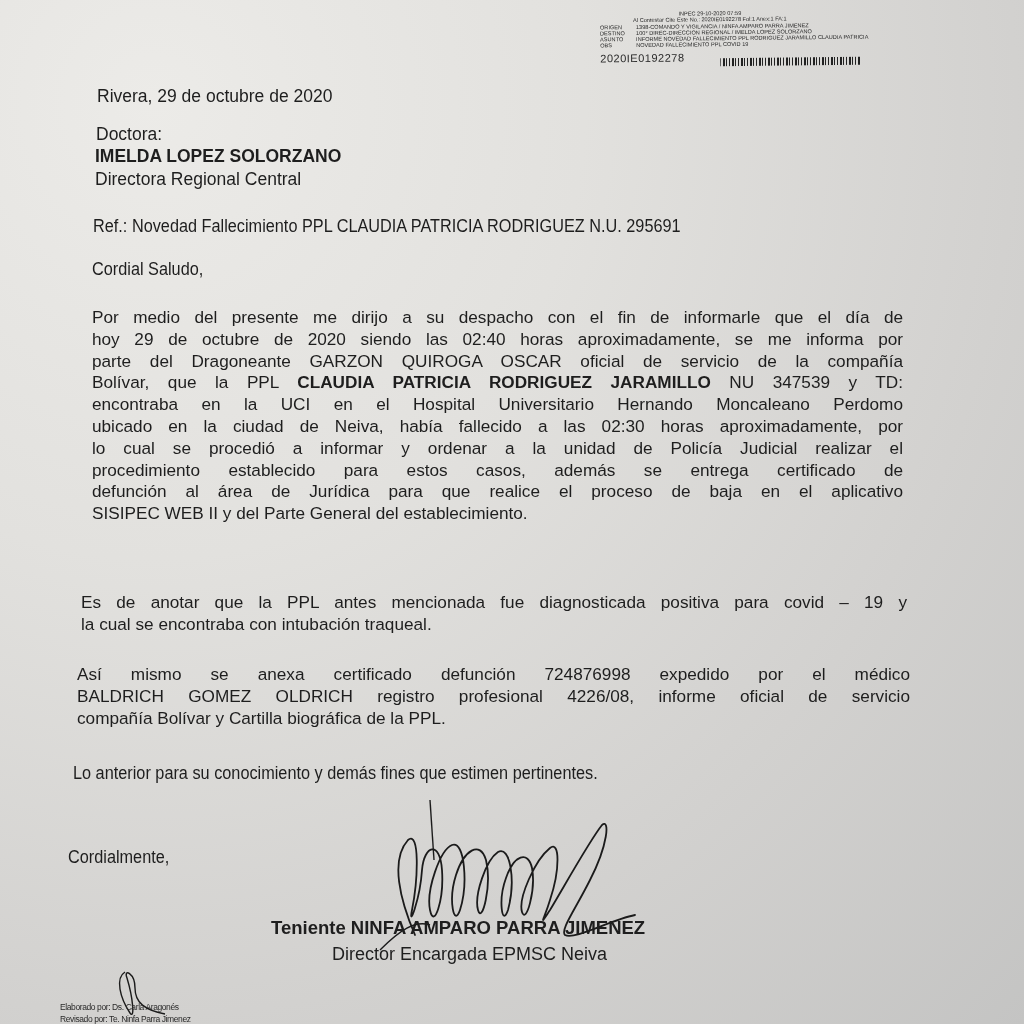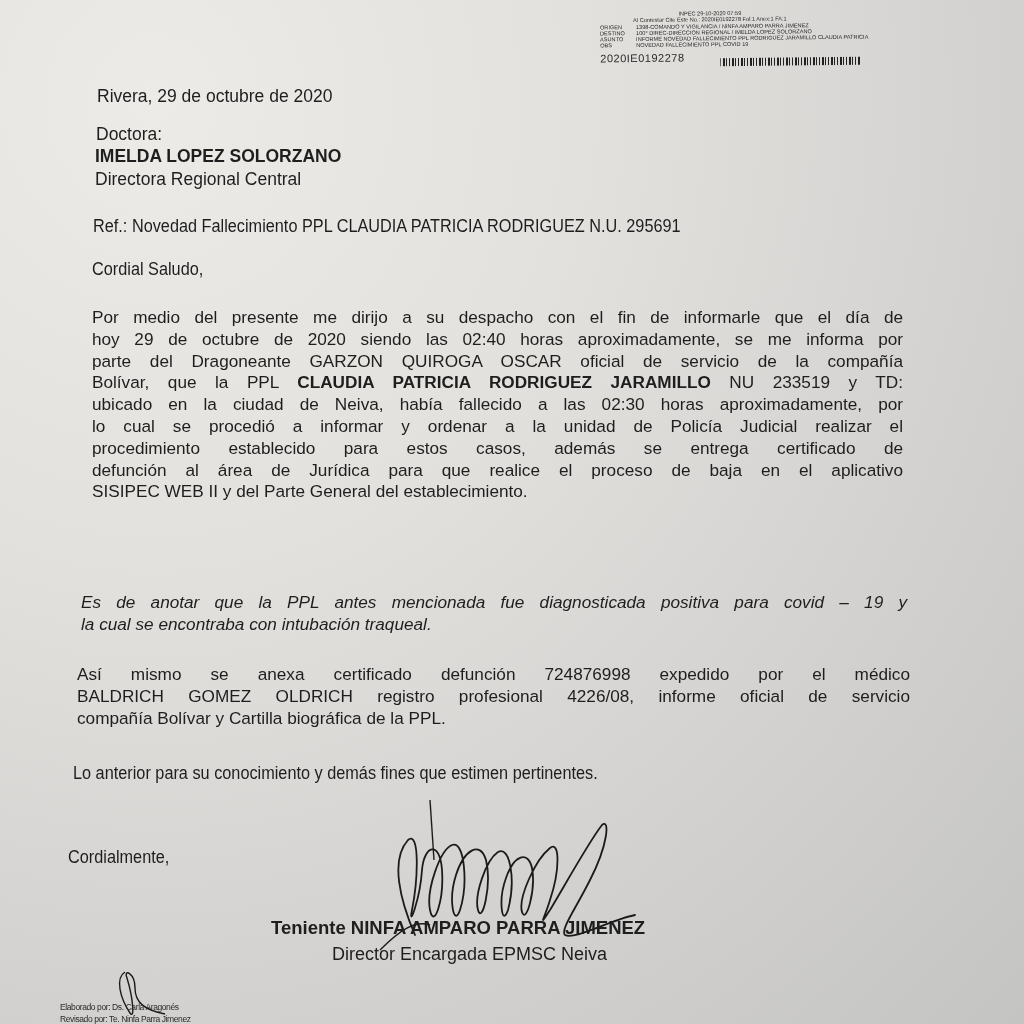--- a/index.html
+++ b/index.html
@@ -65,29 +65,30 @@
   <div class="abs t17 bold" style="left:95px; top:146px;">IMELDA LOPEZ SOLORZANO</div>
   <div class="abs t17" style="left:95px; top:169px;text-align:right;">Directora Regional Central</div>
 
   <div class="abs t17" style="left:93px; top:216px; transform:scaleX(0.93); transform-origin:left;">Ref.: Novedad Fallecimiento PPL CLAUDIA PATRICIA RODRIGUEZ N.U. 295691</div>
   <div class="abs t17" style="left:92px; top:259px; transform:scaleX(0.93); transform-origin:left;">Cordial Saludo,</div>
 
   <div class="para" style="left:92px; top:307px; width:811px;">
     <span class="ln">Por medio del presente me dirijo a su despacho con el fin de informarle que el día de</span>
     <span class="ln">hoy 29 de octubre de 2020 siendo las 02:40 horas aproximadamente, se me informa por</span>
     <span class="ln">parte del Dragoneante GARZON QUIROGA OSCAR oficial de servicio de la compañía</span>
-    <span class="ln"><span>Bolívar, que la PPL </span><b>CLAUDIA PATRICIA RODRIGUEZ JARAMILLO</b><span> NU 233519 y TD:</span></span>
+    <span class="ln"><span>Bolívar, que la PPL </span><b>CLAUDIA PATRICIA RODRIGUEZ JARAMILLO</b><span> NU 347539 y TD:</span></span>
+    <span class="ln">encontraba en la UCI en el Hospital Universitario Hernando Moncaleano Perdomo</span>
     <span class="ln">ubicado en la ciudad de Neiva, había fallecido a las 02:30 horas aproximadamente, por</span>
     <span class="ln">lo cual se procedió a informar y ordenar a la unidad de Policía Judicial realizar el</span>
     <span class="ln">procedimiento establecido para estos casos, además se entrega certificado de</span>
     <span class="ln">defunción al área de Jurídica para que realice el proceso de baja en el aplicativo</span>
     <span class="ln last">SISIPEC WEB II y del Parte General del establecimiento.</span>
   </div>
 
-  <div class="para" style="left:81px; top:592px; width:826px;font-style:italic;">
+  <div class="para" style="left:81px; top:592px; width:826px;">
     <span class="ln">Es de anotar que la PPL antes mencionada fue diagnosticada positiva para covid – 19 y</span>
     <span class="ln last">la cual se encontraba con intubación traqueal.</span>
   </div>
 
   <div class="para" style="left:77px; top:664px; width:833px;">
     <span class="ln">Así mismo se anexa certificado defunción 724876998 expedido por el médico</span>
     <span class="ln">BALDRICH GOMEZ OLDRICH registro profesional 4226/08, informe oficial de servicio</span>
     <span class="ln last">compañía Bolívar y Cartilla biográfica de la PPL.</span>
   </div>
 

